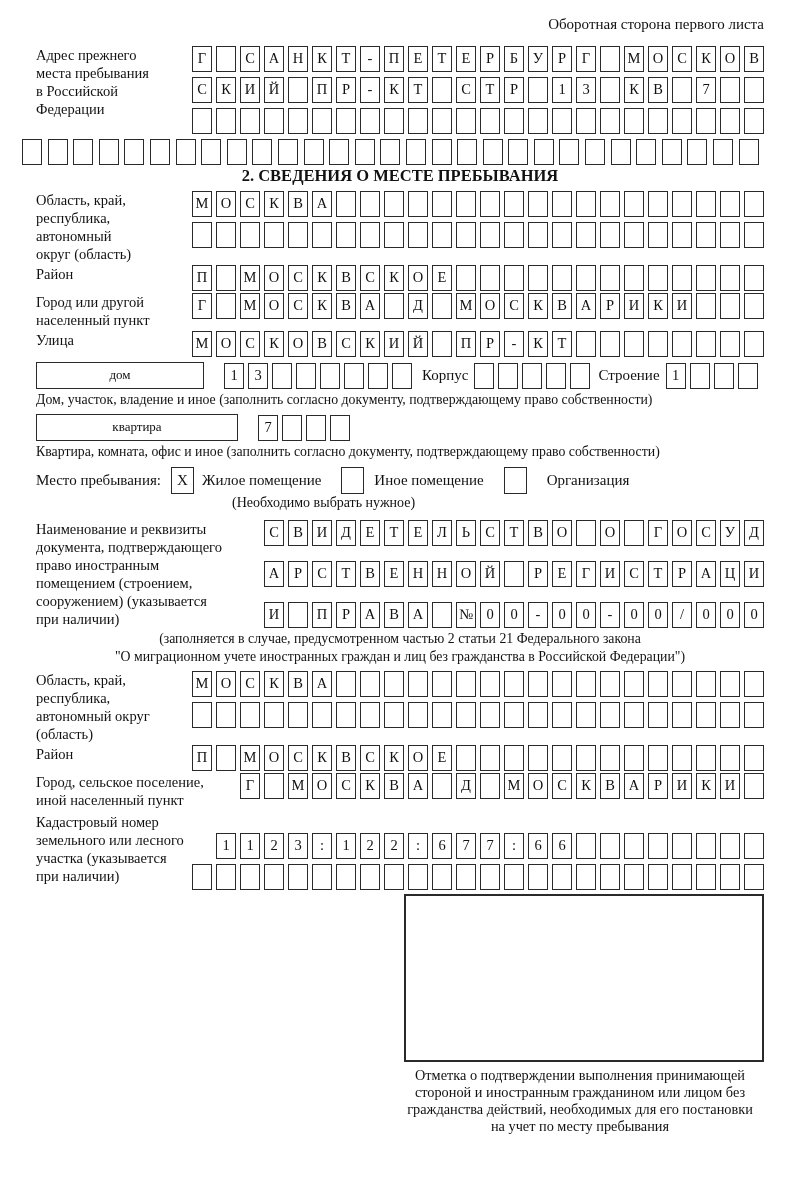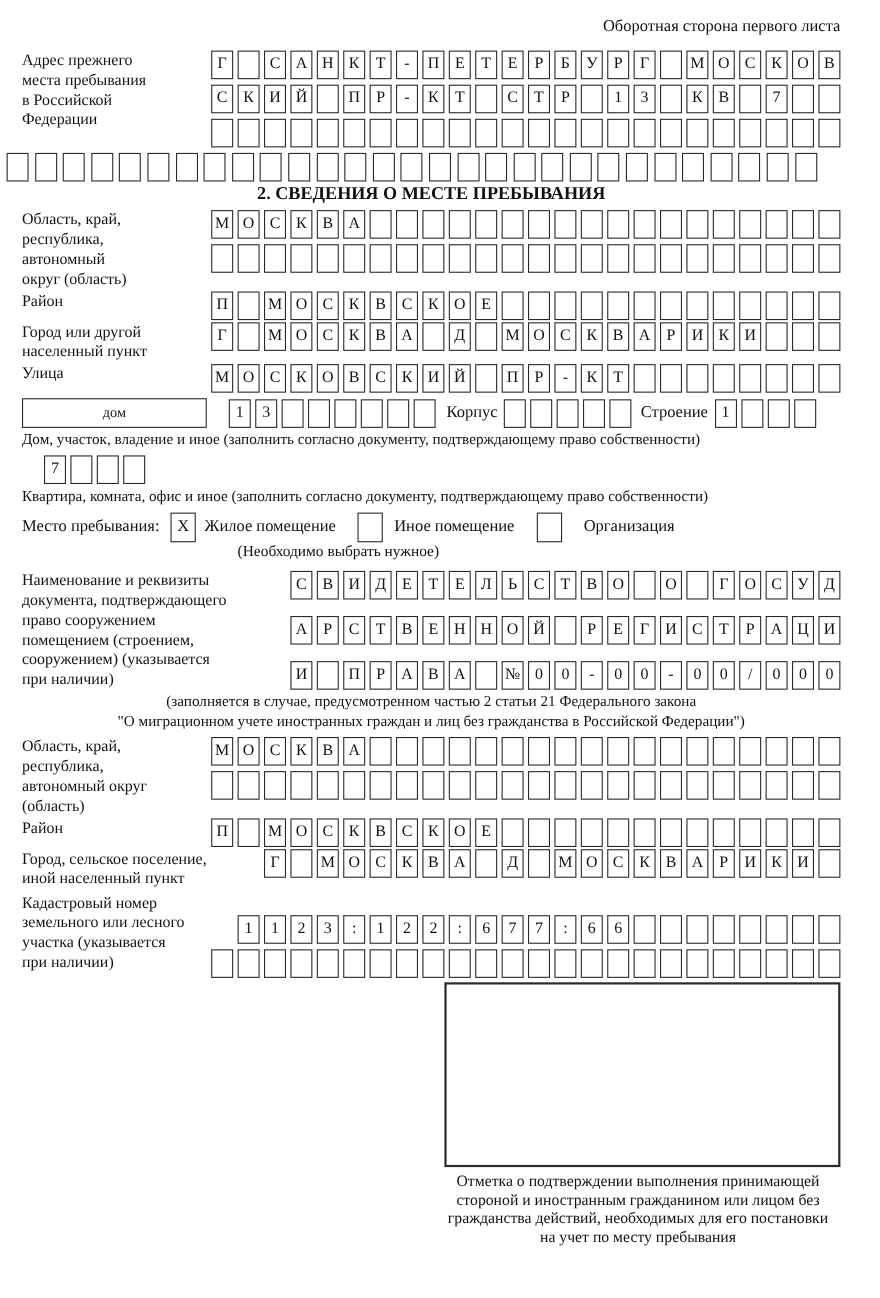--- a/index.html
+++ b/index.html
@@ -1,17 +1,17 @@
 <!DOCTYPE html>
 <html lang="ru"><head>
 <meta charset="utf-8">
 <style>
   html,body{margin:0;padding:0;background:#ffffff;}
   body{width:800px;height:1180px;font-family:"Liberation Serif","DejaVu Serif",serif;color:#111;}
-  .page{box-sizing:border-box;width:800px;height:1180px;padding:16px 36px 0 20px;overflow:hidden;position:relative;}
+  .page{box-sizing:border-box;width:800px;height:1180px;padding:16px 36px 0 36px;overflow:hidden;position:relative;}
 
   .hdr{text-align:right;font-size:15px;line-height:16px;}
 
   .field{display:flex;align-items:flex-start;}
   .flabel{font-size:14.5px;line-height:18px;flex:none;}
   .fcells{margin-left:auto;display:flex;flex-direction:column;gap:5px;align-items:flex-end;}
 
   .cells{display:flex;column-gap:4px;}
   .cell{flex:none;box-sizing:border-box;width:20px;height:26px;border:1.6px solid #2a2a2a;
         text-align:center;font-size:14.5px;line-height:23px;background:#fff;}
@@ -368,20 +368,21 @@
     <div class="cells">
         <span class="cell">1</span>
         <span class="cell"></span>
         <span class="cell"></span>
         <span class="cell"></span>
       </div>
   </div>
   <div class="note mt2">Дом, участок, владение и иное (заполнить согласно документу, подтверждающему право собственности)</div>
 
   <div class="domrow mt4">
+    <div class="widebox kvbox">квартира</div>
     <div class="g20"></div>
     <div class="cells">
         <span class="cell">7</span>
         <span class="cell"></span>
         <span class="cell"></span>
         <span class="cell"></span>
       </div>
   </div>
   <div class="note mt2">Квартира, комната, офис и иное (заполнить согласно документу, подтверждающему право собственности)</div>
 
@@ -399,21 +400,21 @@
     <span class="cb"></span>
     <span class="g20"></span>
     <span>Организация</span>
   </div>
   <div class="note mesto-note">(Необходимо выбрать нужное)</div>
 
   <div class="field mt8">
     <div class="flabel">
         <div>Наименование и реквизиты</div>
         <div>документа, подтверждающего</div>
-        <div>право сооружением</div>
+        <div>право иностранным</div>
         <div>помещением (строением,</div>
         <div>сооружением) (указывается</div>
         <div>при наличии)</div>
       </div>
     <div class="fcells doc-rows">
       <div class="cells">
           <span class="cell">С</span>
           <span class="cell">В</span>
           <span class="cell">И</span>
           <span class="cell">Д</span>

